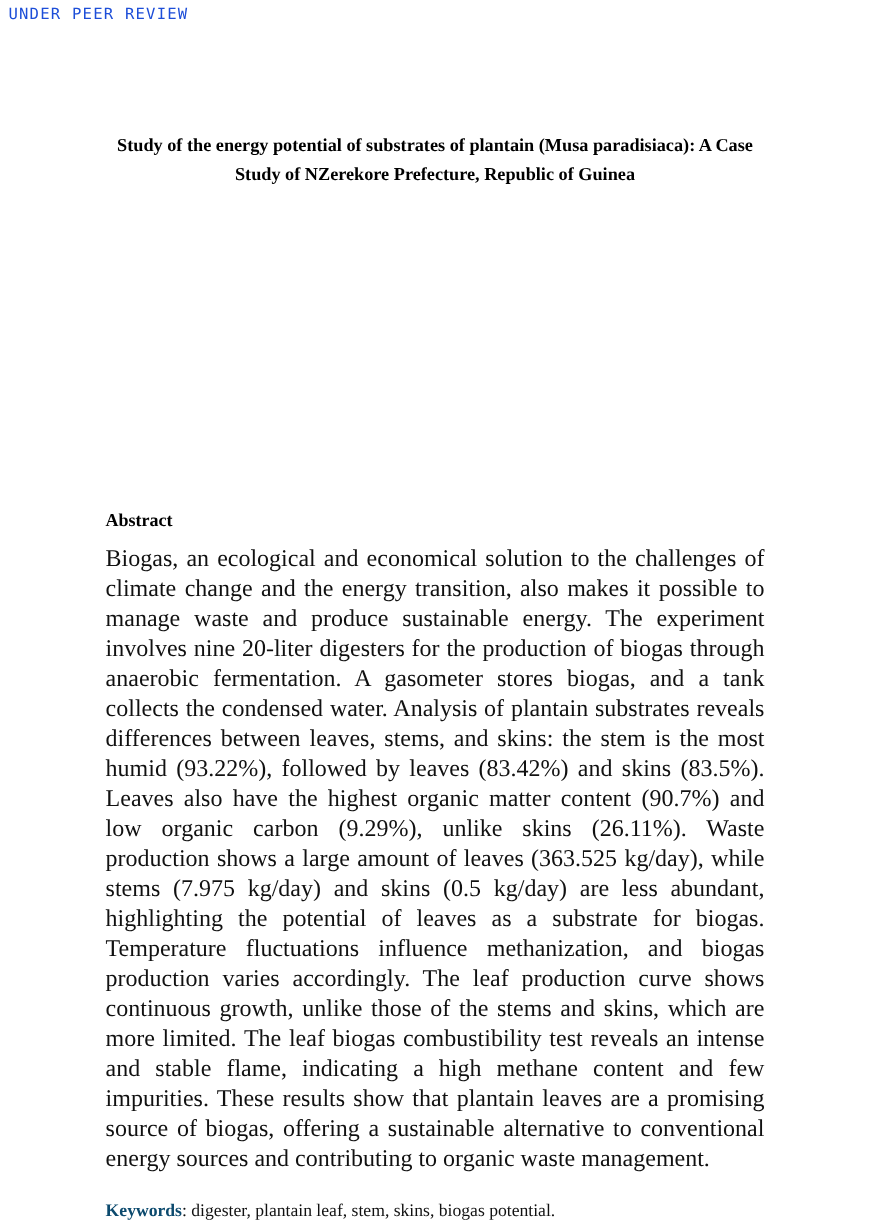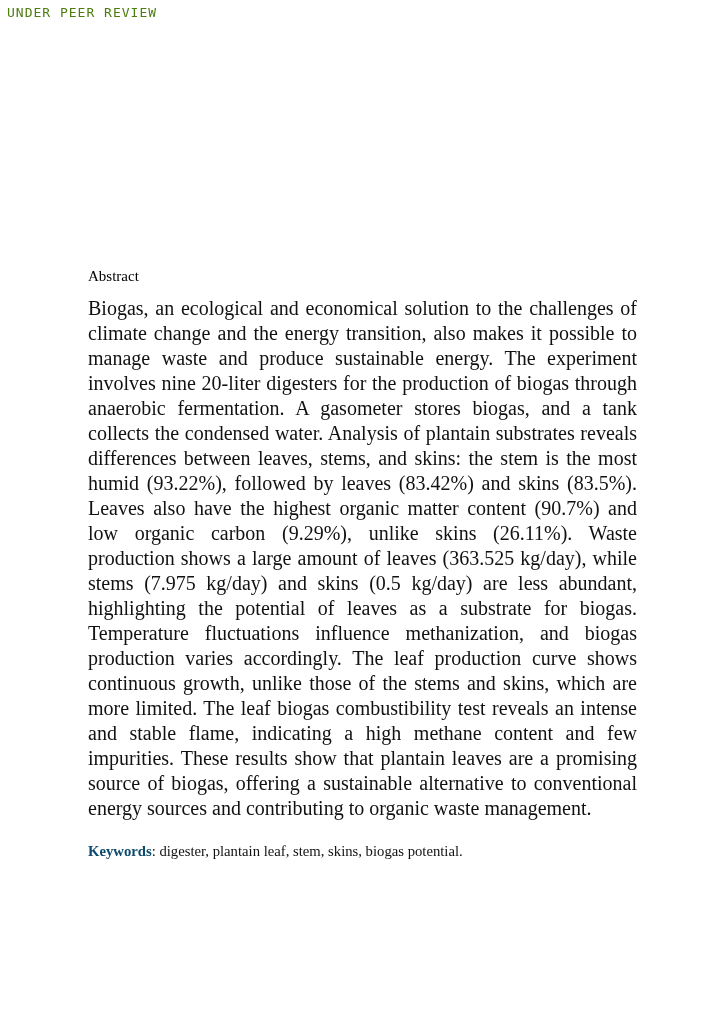--- a/index.html
+++ b/index.html
@@ -17,41 +17,41 @@
     overflow: hidden;
     box-sizing: border-box;
   }
   .review-banner {
     position: absolute;
     top: 5px;
     left: 7px;
     font-family: "DejaVu Sans Mono", "Liberation Mono", monospace;
     font-size: 13px;
     letter-spacing: 1px;
-    color: #4d7c0f;
+    color: #1d4ed8;
     white-space: pre;
   }
   .content {
     position: absolute;
     left: 88px;
     right: 87px;
     top: 0;
   }
   .paper-title {
     margin: 110px 0 0 0;
     font-size: 15.2px;
     font-weight: bold;
     text-align: center;
     line-height: 24px;
     color: #000000;
   }
   .abstract-heading {
     margin: 268px 0 0 0;
     font-size: 15px;
-    font-weight: normal;
+    font-weight: bold;
     color: #000000;
   }
   .abstract-body {
     margin: 11px 0 0 0;
     font-size: 20px;
     line-height: 25px;
     text-align: justify;
     text-justify: inter-word;
     color: #111111;
   }
@@ -68,20 +68,21 @@
 </style>
 </head>
 <body>
 
 <div class="page">
 
   <div class="review-banner">UNDER PEER REVIEW</div>
 
   <div class="content">
 
+    <h1 class="paper-title">Study of the energy potential of substrates of plantain (Musa paradisiaca): A Case Study of NZerekore Prefecture, Republic of Guinea</h1>
 
     <h2 class="abstract-heading">Abstract</h2>
 
     <p class="abstract-body">Biogas, an ecological and economical solution to the challenges of climate change and the energy transition, also makes it possible to manage waste and produce sustainable energy. The experiment involves nine 20-liter digesters for the production of biogas through anaerobic fermentation. A gasometer stores biogas, and a tank collects the condensed water. Analysis of plantain substrates reveals differences between leaves, stems, and skins: the stem is the most humid (93.22%), followed by leaves (83.42%) and skins (83.5%). Leaves also have the highest organic matter content (90.7%) and low organic carbon (9.29%), unlike skins (26.11%). Waste production shows a large amount of leaves (363.525 kg/day), while stems (7.975 kg/day) and skins (0.5 kg/day) are less abundant, highlighting the potential of leaves as a substrate for biogas. Temperature fluctuations influence methanization, and biogas production varies accordingly. The leaf production curve shows continuous growth, unlike those of the stems and skins, which are more limited. The leaf biogas combustibility test reveals an intense and stable flame, indicating a high methane content and few impurities. These results show that plantain leaves are a promising source of biogas, offering a sustainable alternative to conventional energy sources and contributing to organic waste management.</p>
 
     <p class="keywords-line"><span class="keywords-label">Keywords</span><span>: digester, plantain leaf, stem, skins, biogas potential.</span></p>
 
   </div>
 </div>
 

